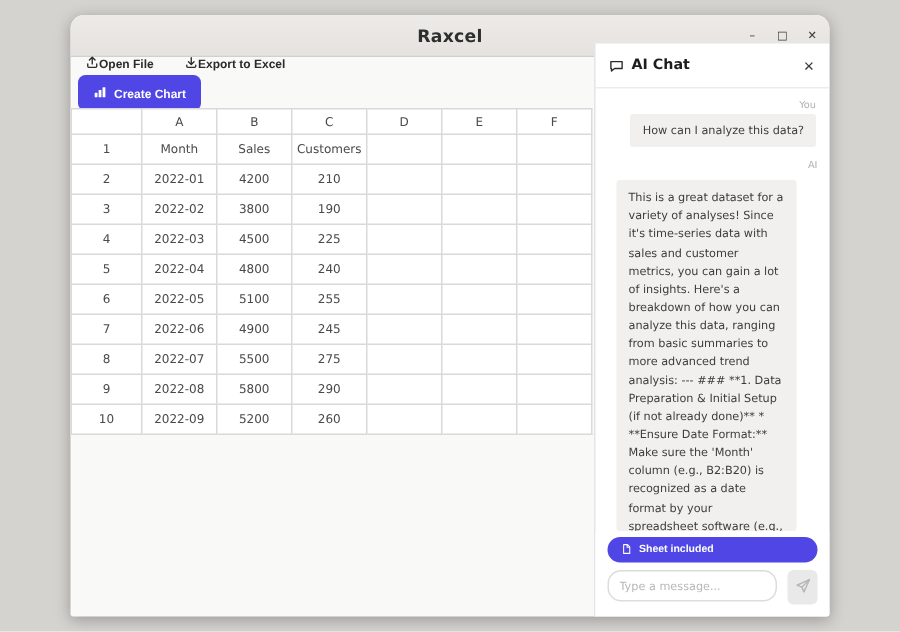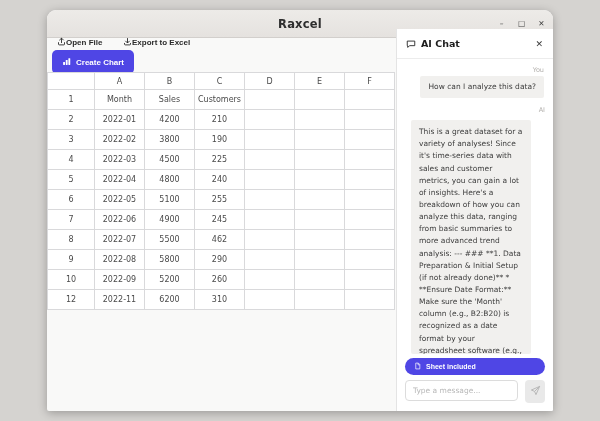--- a/index.html
+++ b/index.html
@@ -51,21 +51,21 @@
   .lbl.ai  { text-align:right; margin:8px 0 6px 4px; }
   .bubble { background:#f1f0ee; border-radius:2px; font-size:7.5px; color:#3d3d3d; line-height:1.62; }
   .bubble.user { align-self:flex-end; flex:none; padding:5px 8px; margin-right:1px; max-width:132px; }
   .bubble.ai-b { flex:1; overflow:hidden; margin-left:6px; margin-right:14px; padding:6px 8px 0; }
 
   .chat-footer { flex:none; padding:4px 8px 8px; background:#fff; }
   .sheet-pill { width:100%; height:17px; background:#4f46e5; border:none; border-radius:9px;
                 display:flex; align-items:center; gap:5px; padding:0 9px; cursor:pointer;
                 color:#fff; font-size:7px; font-weight:bold; }
   .inputrow { display:flex; gap:7px; margin-top:5px; }
-  .msg-input { flex:1; height:21px; border:1px solid #dcdcdc; border-radius:4px;
+  .msg-input { flex:1; height:21px; border:1px solid #dcdcdc; border-radius:9px;
                padding:0 7px; font-size:7.5px; color:#333; outline:none; background:#fff;
                font-family:"DejaVu Sans","Liberation Sans",sans-serif; }
   .msg-input::placeholder { color:#b8b8b8; }
   .send { width:33px; height:23px; background:#e9e9e9; border:none; border-radius:4px;
           display:flex; align-items:center; justify-content:center; cursor:default; }
 </style>
 </head>
 <body>
 
 <div class="window">
@@ -177,48 +177,39 @@
           <td>4900</td>
           <td>245</td>
           <td></td>
           <td></td>
           <td></td>
         </tr>
         <tr class="r">
           <td class="rowhead">8</td>
           <td>2022-07</td>
           <td>5500</td>
-          <td>462</td>
+          <td>275</td>
           <td></td>
           <td></td>
           <td></td>
         </tr>
         <tr class="r">
           <td class="rowhead">9</td>
           <td>2022-08</td>
           <td>5800</td>
           <td>290</td>
           <td></td>
           <td></td>
           <td></td>
         </tr>
         <tr class="r">
           <td class="rowhead">10</td>
           <td>2022-09</td>
           <td>5200</td>
           <td>260</td>
-          <td></td>
-          <td></td>
-          <td></td>
-        </tr>
-        <tr class="r">
-          <td class="rowhead">12</td>
-          <td>2022-11</td>
-          <td>6200</td>
-          <td>310</td>
           <td></td>
           <td></td>
           <td></td>
         </tr>
       </tbody>
   </table>
 
   <div class="chat">
     <div class="chat-header">
       <span><svg width="10" height="10" viewBox="0 0 24 24" fill="none" stroke-width="2.2" stroke-linejoin="round">

